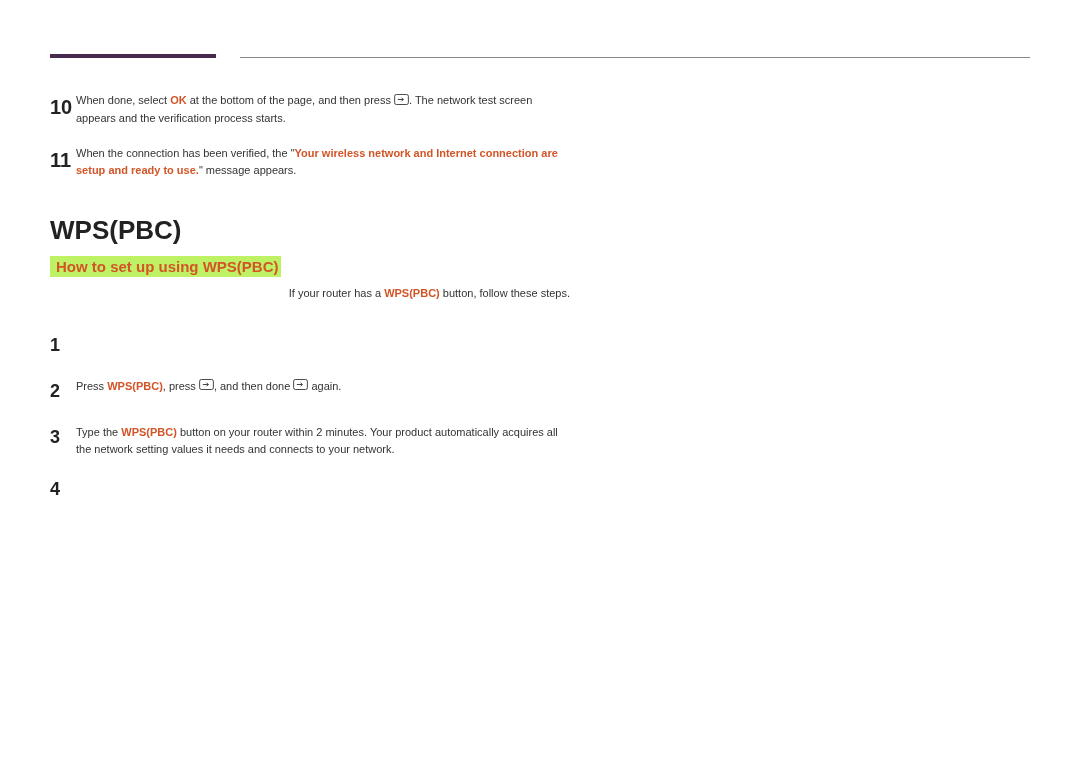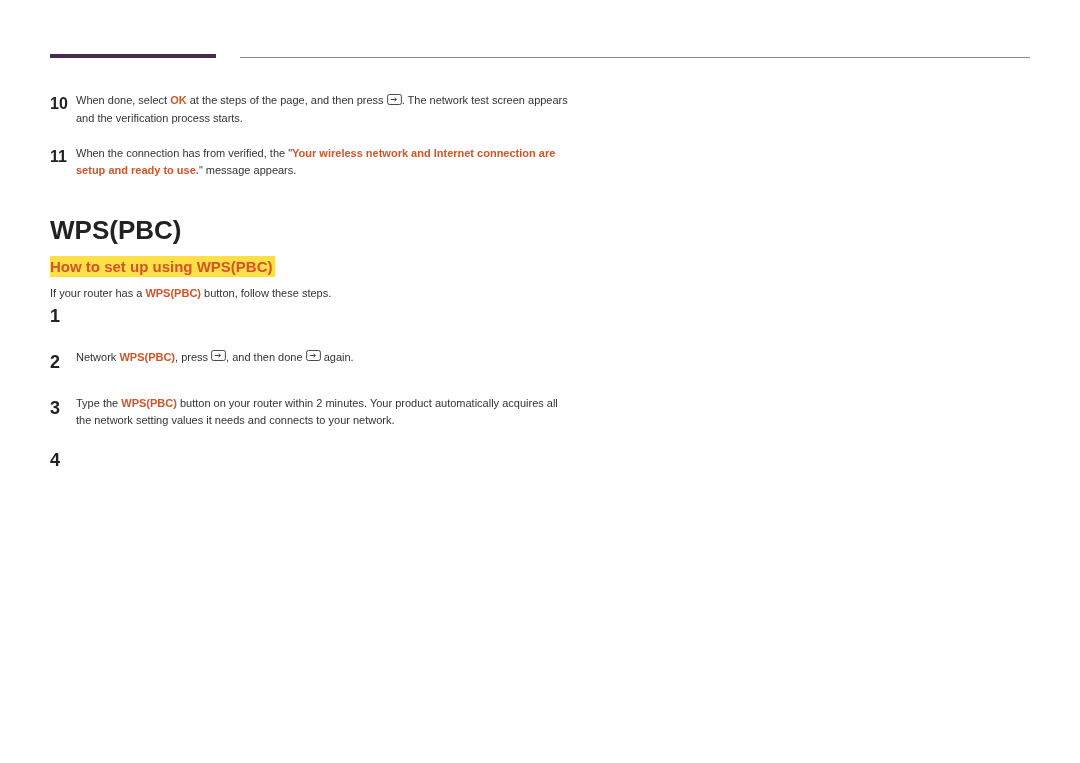--- a/index.html
+++ b/index.html
@@ -35,21 +35,21 @@
       max-width: 520px;
     }
     .step-row {
       display: flex;
       align-items: flex-start;
       margin-bottom: 18px;
       line-height: 1.55;
     }
     .step-num {
       font-weight: 700;
-      font-size: 16px;
+      font-size: 20px;
       color: #222;
       width: 26px;
       flex: none;
       padding-top: 0;
     }
     .step-num.small { font-size: 18px; }
     .step-text {
       font-size: 11px;
       color: #333;
       flex: 1;
@@ -57,32 +57,33 @@
     .bold-red { color: #d35427; font-weight: 700; }
     .heading-wps {
       font-size: 26px;
       font-weight: 800;
       color: #222;
       margin-top: 36px;
       margin-bottom: 10px;
     }
     .subheading {
       display: inline-block;
-      background: #fde047;
+      background: #bef264;
       color: #d35427;
       font-weight: 700;
       font-size: 15px;
-      padding: 2px 2px 2px 0;
+      padding: 2px 2px 2px 6px;
       margin-bottom: 8px;
     }
     .intro-text {
       font-size: 11px;
       color: #333;
-      margin-bottom: 1px;
+      margin-bottom: 30px;
       line-height: 1.55;
+      text-align: right;
     }
     .icon-enter {
       display: inline-block;
       vertical-align: middle;
     }
     .icon-enter svg { width: 15px; height: 11px; }
   </style>
 </head>
 <body>
 
@@ -91,50 +92,50 @@
   <div class="header-rule">
     <div class="accent-bar"></div>
     <div class="thin-rule"></div>
   </div>
 
   <div class="content">
 
     <div class="step-row">
       <div class="step-num">10</div>
       <div class="step-text">
-        <span>When done, select </span><span class="bold-red">OK</span><span> at the steps of the page, and then press </span><span class="icon-enter"><svg viewBox="0 0 16 12">
+        <span>When done, select </span><span class="bold-red">OK</span><span> at the bottom of the page, and then press </span><span class="icon-enter"><svg viewBox="0 0 16 12">
               <rect x="0.5" y="0.5" width="15" height="11" rx="2" fill="none" stroke="#333" stroke-width="1"></rect>
               <path d="M4 6 h6 M8 4 l2 2 l-2 2" fill="none" stroke="#333" stroke-width="1"></path>
             </svg></span><span>. The network test screen appears and the verification process starts.</span>
       </div>
     </div>
 
     <div class="step-row">
       <div class="step-num">11</div>
       <div class="step-text">
-        <span>When the connection has from verified, the "</span><span class="bold-red">Your wireless network and Internet connection are setup and ready to use.</span><span>" message appears.</span>
+        <span>When the connection has been verified, the "</span><span class="bold-red">Your wireless network and Internet connection are setup and ready to use.</span><span>" message appears.</span>
       </div>
     </div>
 
     <h2 class="heading-wps">WPS(PBC)</h2>
 
     <div class="subheading">How to set up using WPS(PBC)</div>
 
     <p class="intro-text">
       <span>If your router has a </span><span class="bold-red">WPS(PBC)</span><span> button, follow these steps.</span>
     </p>
 
     <div class="step-row">
       <div class="step-num small">1</div>
     </div>
 
     <div class="step-row">
       <div class="step-num small">2</div>
       <div class="step-text">
-        <span>Network </span><span class="bold-red">WPS(PBC)</span><span>, press </span><span class="icon-enter"><svg viewBox="0 0 16 12">
+        <span>Press </span><span class="bold-red">WPS(PBC)</span><span>, press </span><span class="icon-enter"><svg viewBox="0 0 16 12">
               <rect x="0.5" y="0.5" width="15" height="11" rx="2" fill="none" stroke="#333" stroke-width="1"></rect>
               <path d="M4 6 h6 M8 4 l2 2 l-2 2" fill="none" stroke="#333" stroke-width="1"></path>
             </svg></span><span>, and then done </span><span class="icon-enter"><svg viewBox="0 0 16 12">
               <rect x="0.5" y="0.5" width="15" height="11" rx="2" fill="none" stroke="#333" stroke-width="1"></rect>
               <path d="M4 6 h6 M8 4 l2 2 l-2 2" fill="none" stroke="#333" stroke-width="1"></path>
             </svg></span><span> again.</span>
       </div>
     </div>
 
     <div class="step-row">

